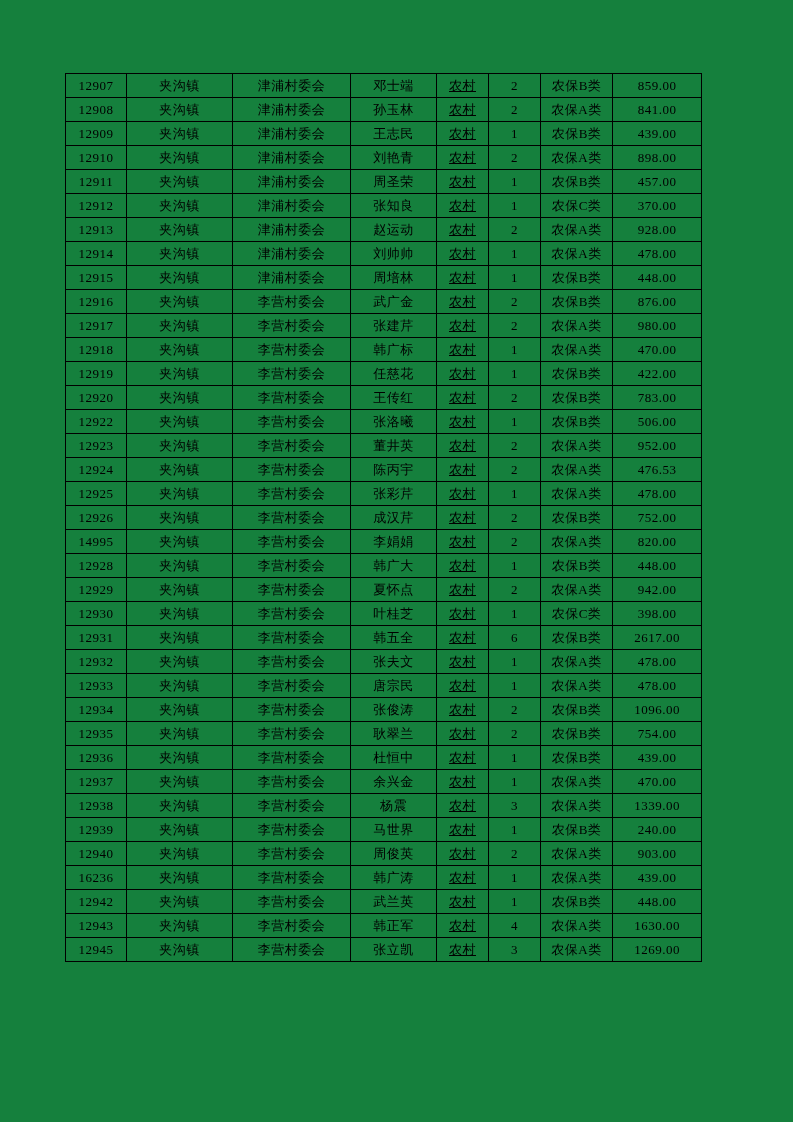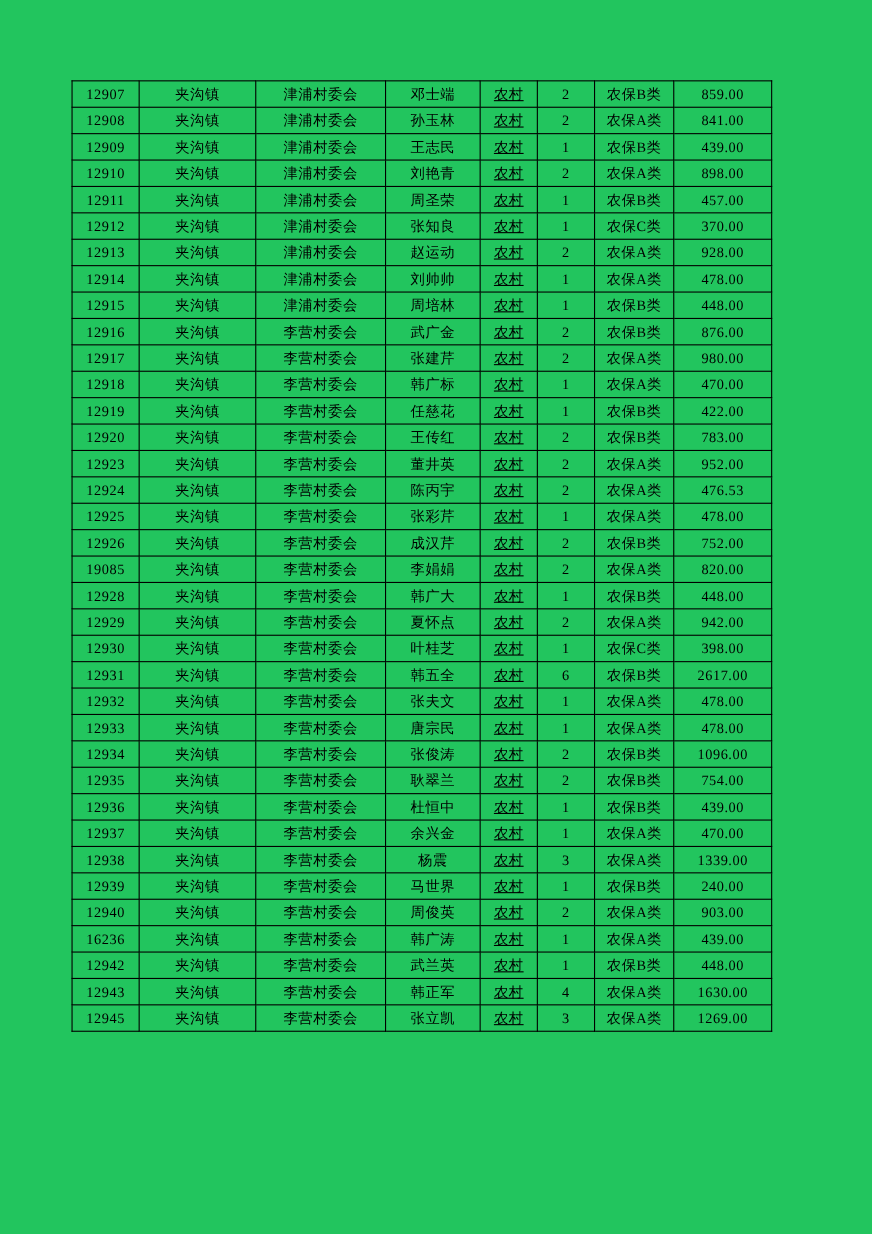--- a/index.html
+++ b/index.html
@@ -4,21 +4,21 @@
 <style>
   html, body {
     margin: 0;
     padding: 0;
     background: #ffffff;
   }
   .page {
     position: relative;
     width: 793px;
     height: 1122px;
-    background: #22c55e;
+    background: #15803d;
     overflow: hidden;
     font-family: "Liberation Serif", "DejaVu Serif", serif;
     color: #000000;
   }
   table.data-table {
     position: absolute;
     left: 65px;
     top: 73px;
     border-collapse: collapse;
     table-layout: fixed;
@@ -184,20 +184,30 @@
           <td class="col-id">12920</td>
           <td class="col-town">夹沟镇</td>
           <td class="col-village">李营村委会</td>
           <td class="col-name">王传红</td>
           <td class="col-type">农村</td>
           <td class="col-count">2</td>
           <td class="col-insurance">农保B类</td>
           <td class="col-amount">783.00</td>
         </tr>
         <tr>
+          <td class="col-id">12922</td>
+          <td class="col-town">夹沟镇</td>
+          <td class="col-village">李营村委会</td>
+          <td class="col-name">张洛曦</td>
+          <td class="col-type">农村</td>
+          <td class="col-count">1</td>
+          <td class="col-insurance">农保B类</td>
+          <td class="col-amount">506.00</td>
+        </tr>
+        <tr>
           <td class="col-id">12923</td>
           <td class="col-town">夹沟镇</td>
           <td class="col-village">李营村委会</td>
           <td class="col-name">董井英</td>
           <td class="col-type">农村</td>
           <td class="col-count">2</td>
           <td class="col-insurance">农保A类</td>
           <td class="col-amount">952.00</td>
         </tr>
         <tr>
@@ -224,21 +234,21 @@
           <td class="col-id">12926</td>
           <td class="col-town">夹沟镇</td>
           <td class="col-village">李营村委会</td>
           <td class="col-name">成汉芹</td>
           <td class="col-type">农村</td>
           <td class="col-count">2</td>
           <td class="col-insurance">农保B类</td>
           <td class="col-amount">752.00</td>
         </tr>
         <tr>
-          <td class="col-id">19085</td>
+          <td class="col-id">14995</td>
           <td class="col-town">夹沟镇</td>
           <td class="col-village">李营村委会</td>
           <td class="col-name">李娟娟</td>
           <td class="col-type">农村</td>
           <td class="col-count">2</td>
           <td class="col-insurance">农保A类</td>
           <td class="col-amount">820.00</td>
         </tr>
         <tr>
           <td class="col-id">12928</td>

